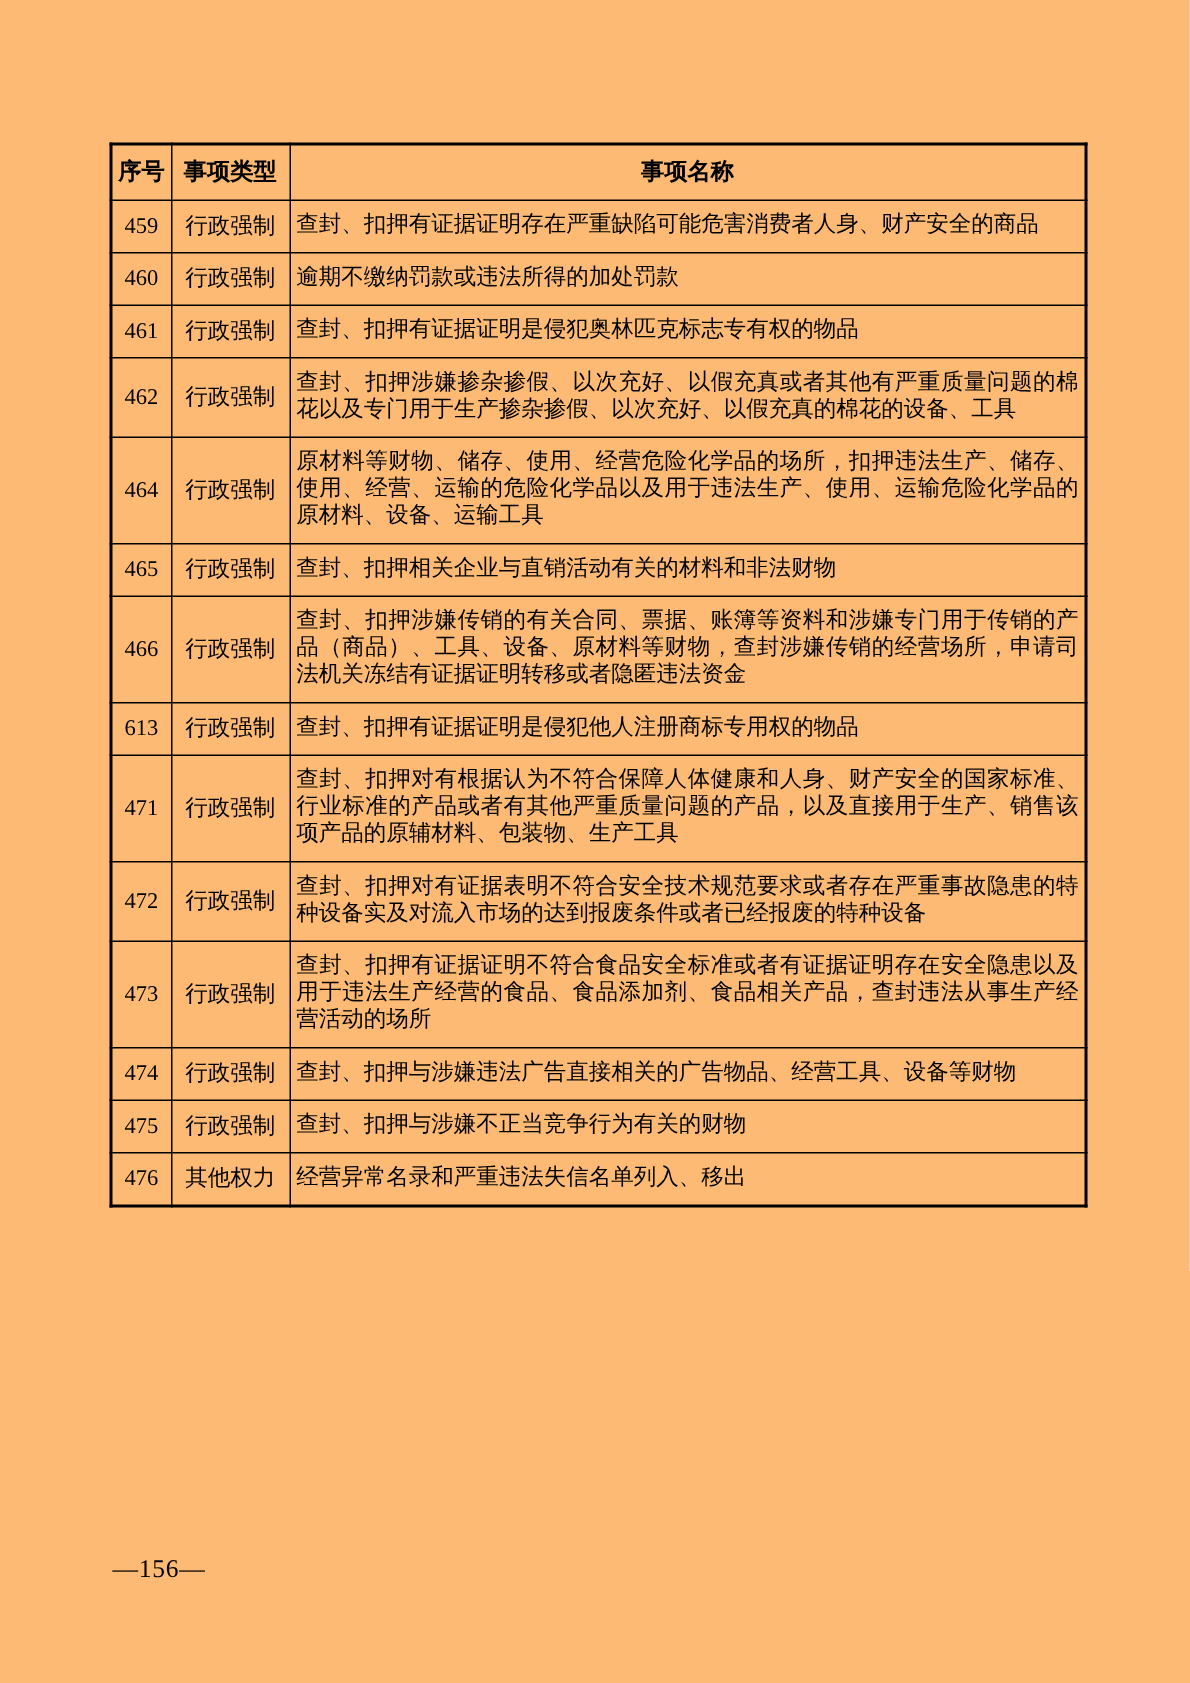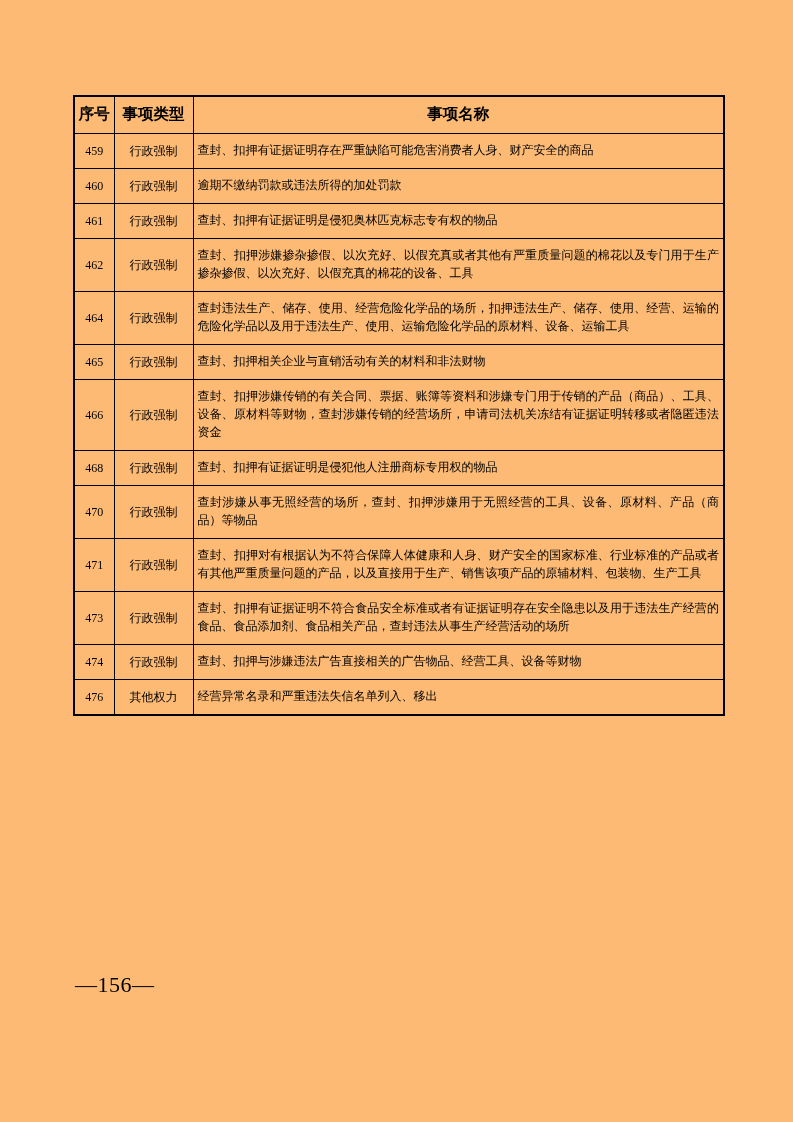--- a/index.html
+++ b/index.html
@@ -29,43 +29,43 @@
   }
   th {
     font-size: 15.5px;
     font-weight: bold;
     text-align: center;
     vertical-align: middle;
     height: 37px;
     padding: 2px 3px;
   }
   td {
-    font-size: 12px;
+    font-size: 15px;
     line-height: 18px;
     vertical-align: middle;
     padding: 8px 3px;
   }
   td.col-id, td.col-type {
     text-align: center;
     white-space: nowrap;
   }
   td.col-name {
     text-align: justify;
     text-justify: inter-ideograph;
     padding: 8px 4px;
     font-family: Liberation Mono, monospace;
   }
   .col-w-id   { width: 40px; }
   .col-w-type { width: 79px; }
   .col-w-name { width: 531px; }
   .footer-pageno {
     position: absolute;
     left: 75px;
-    top: 972px;
-    font-size: 22px;
+    top: 1036px;
+    font-size: 17px;
     letter-spacing: 0.5px;
   }
 </style>
 </head>
 <body>
 
 <div class="page">
 
   <table class="items">
     <colgroup>
@@ -97,56 +97,61 @@
           <td class="col-name">查封、扣押有证据证明是侵犯奥林匹克标志专有权的物品</td>
         </tr>
         <tr>
           <td class="col-id">462</td>
           <td class="col-type">行政强制</td>
           <td class="col-name">查封、扣押涉嫌掺杂掺假、以次充好、以假充真或者其他有严重质量问题的棉花以及专门用于生产掺杂掺假、以次充好、以假充真的棉花的设备、工具</td>
         </tr>
         <tr>
           <td class="col-id">464</td>
           <td class="col-type">行政强制</td>
-          <td class="col-name">查封违法生产、储存、使用、经营危险化学品的场所，扣押违法生产、储存、使用、经营、运输的危险化学品以及用于违法生产、使用、运输危险化学品的原材料、设备、运输工具</td>
+          <td class="col-name">原材料等财物、储存、使用、经营危险化学品的场所，扣押违法生产、储存、使用、经营、运输的危险化学品以及用于违法生产、使用、运输危险化学品的原材料、设备、运输工具</td>
         </tr>
         <tr>
           <td class="col-id">465</td>
           <td class="col-type">行政强制</td>
           <td class="col-name">查封、扣押相关企业与直销活动有关的材料和非法财物</td>
         </tr>
         <tr>
           <td class="col-id">466</td>
           <td class="col-type">行政强制</td>
           <td class="col-name">查封、扣押涉嫌传销的有关合同、票据、账簿等资料和涉嫌专门用于传销的产品（商品）、工具、设备、原材料等财物，查封涉嫌传销的经营场所，申请司法机关冻结有证据证明转移或者隐匿违法资金</td>
         </tr>
         <tr>
-          <td class="col-id">468</td>
+          <td class="col-id">613</td>
           <td class="col-type">行政强制</td>
           <td class="col-name">查封、扣押有证据证明是侵犯他人注册商标专用权的物品</td>
-        </tr>
-        <tr>
-          <td class="col-id">470</td>
-          <td class="col-type">行政强制</td>
-          <td class="col-name">查封涉嫌从事无照经营的场所，查封、扣押涉嫌用于无照经营的工具、设备、原材料、产品（商品）等物品</td>
         </tr>
         <tr>
           <td class="col-id">471</td>
           <td class="col-type">行政强制</td>
           <td class="col-name">查封、扣押对有根据认为不符合保障人体健康和人身、财产安全的国家标准、行业标准的产品或者有其他严重质量问题的产品，以及直接用于生产、销售该项产品的原辅材料、包装物、生产工具</td>
+        </tr>
+        <tr>
+          <td class="col-id">472</td>
+          <td class="col-type">行政强制</td>
+          <td class="col-name">查封、扣押对有证据表明不符合安全技术规范要求或者存在严重事故隐患的特种设备实及对流入市场的达到报废条件或者已经报废的特种设备</td>
         </tr>
         <tr>
           <td class="col-id">473</td>
           <td class="col-type">行政强制</td>
           <td class="col-name">查封、扣押有证据证明不符合食品安全标准或者有证据证明存在安全隐患以及用于违法生产经营的食品、食品添加剂、食品相关产品，查封违法从事生产经营活动的场所</td>
         </tr>
         <tr>
           <td class="col-id">474</td>
           <td class="col-type">行政强制</td>
           <td class="col-name">查封、扣押与涉嫌违法广告直接相关的广告物品、经营工具、设备等财物</td>
+        </tr>
+        <tr>
+          <td class="col-id">475</td>
+          <td class="col-type">行政强制</td>
+          <td class="col-name">查封、扣押与涉嫌不正当竞争行为有关的财物</td>
         </tr>
         <tr>
           <td class="col-id">476</td>
           <td class="col-type">其他权力</td>
           <td class="col-name">经营异常名录和严重违法失信名单列入、移出</td>
         </tr>
       </tbody>
   </table>
 
   <div class="footer-pageno">—156—</div>

